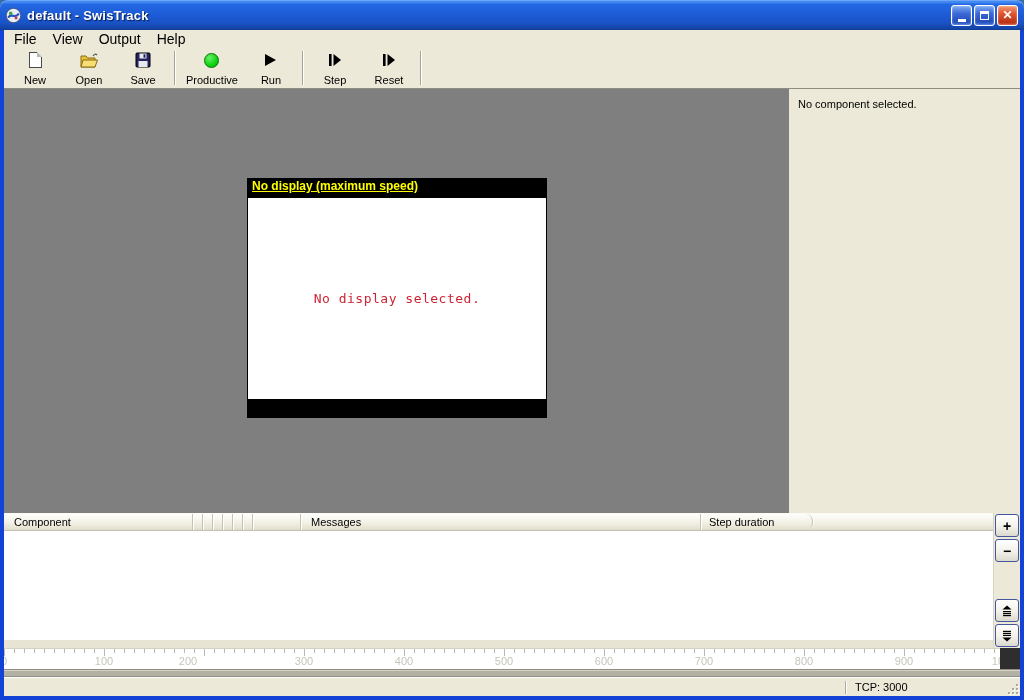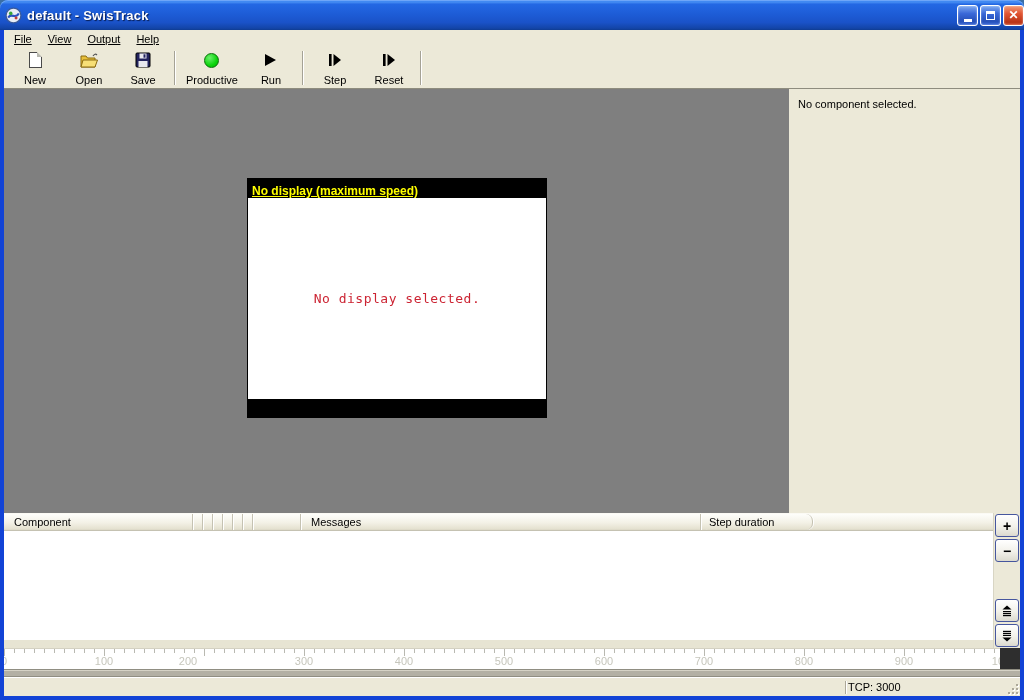--- a/index.html
+++ b/index.html
@@ -1,21 +1,21 @@
 <!DOCTYPE html>
 <html><head>
 <meta charset="utf-8">
 <style>
   * { margin:0; padding:0; box-sizing:border-box; }
   html,body { width:1024px; height:700px; overflow:hidden; background:#3a6ea5;
               font-family:"Liberation Sans", sans-serif; }
   .window { position:absolute; inset:0; display:flex; flex-direction:column; }
 
   
-  .titlebar { height:30px; display:flex; align-items:center; padding:0 0 0 5px;
+  .titlebar { height:30px; display:flex; align-items:center; padding:0 6px 0 5px;
     border-radius:8px 8px 0 0;
     background:linear-gradient(180deg,#0b5ae3 0%,#4b93f5 6%,#2368e4 14%,#1d5cd6 48%,#1a52c8 75%,#1345a8 94%,#0f3c92 100%);
     box-shadow:inset 0 1px 0 #6ea6f8; }
   .app-icon { width:17px; height:17px; margin-right:5px; flex:none; }
   .win-title { color:#fff; font-size:13px; font-weight:bold; letter-spacing:.2px;
     text-shadow:1px 1px 1px rgba(0,10,40,.75); flex:1; white-space:nowrap; }
   .wbtns { display:flex; gap:2px; }
   .wbtn { width:21px; height:21px; border:1px solid #fff; border-radius:3px;
     display:flex; align-items:center; justify-content:center; cursor:pointer;
     background:linear-gradient(180deg,#7da9f0 0%,#3a68d8 40%,#2650b8 80%,#3a68d8 100%);
@@ -25,21 +25,21 @@
   .glyph-max { width:9px; height:9px; border:1px solid #fff; border-top:3px solid #fff; }
   .glyph-close { color:#fff; font-size:12px; font-weight:bold; line-height:1; }
 
   
   .frame { flex:1; display:flex; flex-direction:column;
     border-left:4px solid #1243d6; border-right:4px solid #1243d6; border-bottom:4px solid #1243d6;
     background:#ece9d8; }
 
   
   .menubar { height:18px; background:#ece9d8; display:flex; align-items:center; padding-left:2px; }
-  .menu-item { font-size:11px; color:#000; padding:1px 8px; cursor:default;text-decoration:underline; }
+  .menu-item { font-size:14px; color:#000; padding:1px 8px; cursor:default; }
 
   
   .toolbar { height:41px; background:#ece9d8; border-bottom:1px solid #8e8c7e;
     display:flex; align-items:stretch; padding-left:4px; }
   .tb-btn { min-width:54px; padding:3px 6px 2px; display:flex; flex-direction:column;
     align-items:center; justify-content:space-between; cursor:pointer; }
   .tb-label { font-size:11px; color:#000; margin-top:1px; }
   .tb-iconbox { height:18px; display:flex; align-items:center; justify-content:center; }
   .tb-sep { width:2px; margin:3px 4px; background:linear-gradient(90deg,#a5a295 0 1px,#ffffff 1px 2px); }
   .icon-new { width:13px; height:16px; background:#fff; border:1px solid #4a4a4a; position:relative; }
@@ -49,21 +49,21 @@
     background:radial-gradient(circle at 35% 30%,#6cf06c,#0cd40c 60%,#00b400);
     border:1px solid #077007; }
   .icon-run { width:0; height:0; border-left:11px solid #000;
     border-top:6px solid transparent; border-bottom:6px solid transparent; }
 
   
   .main { flex:1; display:flex; min-height:0; }
   .canvas { flex:1; background:#7f7f7f; position:relative; overflow:hidden; }
   .display-panel { position:absolute; left:243px; top:89px; width:300px; height:240px;
     border:1px solid #000; display:flex; flex-direction:column; background:#fff; }
-  .dp-header { height:19px; background:#000; display:flex; align-items:flex-end; padding-left:4px; flex:none; }
+  .dp-header { height:19px; background:#000; display:flex; align-items:flex-start; padding-left:4px; flex:none; }
   .dp-header-text { color:#ffff00; font-size:12px; font-weight:bold; text-decoration:underline; cursor:pointer; }
   .dp-body { flex:1; background:#fff; display:flex; align-items:center; justify-content:center; }
   .dp-msg { color:#cc2433; font-size:13px; font-family:"DejaVu Sans Mono", monospace; letter-spacing:.5px; }
   .dp-footer { height:18px; background:#000; flex:none; }
   .inspector { width:231px; background:#ece9d8; padding:9px 0 14px 9px; font-size:11px; color:#000; }
 
   
   .bottom-panel { height:135px; display:flex; flex:none; }
   .list-area { flex:1; display:flex; flex-direction:column; min-width:0; }
   .list-header { height:18px; flex:none; display:flex;
@@ -101,21 +101,21 @@
   .ruler-corner { width:20px; flex:none; background:#2e2e2e; }
 
   
   .scrollband { height:8px; flex:none; background:#b3b0a4;
     border-top:1px solid #908e82; border-bottom:1px solid #908e82;
     box-shadow:inset 0 1px 0 #d6d3c6; }
   .statusbar { height:19px; flex:none; background:#ece9d8; border-top:1px solid #fff;
     display:flex; align-items:center; font-size:11px; color:#000; }
   .sb-main { flex:1; }
   .sb-sep { width:2px; height:13px; background:linear-gradient(90deg,#aca899 0 1px,#ffffff 1px 2px); }
-  .sb-tcp { width:158px; padding-left:1px; white-space:nowrap; overflow:hidden; }
+  .sb-tcp { width:158px; padding-left:8px; white-space:nowrap; overflow:hidden; }
   .sb-grip { width:15px; height:15px; align-self:flex-end; position:relative; }
   .sb-grip i { position:absolute; width:2px; height:2px; background:#aca899; box-shadow:1px 1px 0 #fff; }
   .sb-grip i:nth-child(1){ right:2px; bottom:2px; }
   .sb-grip i:nth-child(2){ right:6px; bottom:2px; }
   .sb-grip i:nth-child(3){ right:2px; bottom:6px; }
   .sb-grip i:nth-child(4){ right:10px; bottom:2px; }
   .sb-grip i:nth-child(5){ right:2px; bottom:10px; }
   .sb-grip i:nth-child(6){ right:6px; bottom:6px; }
 </style>
 </head>

